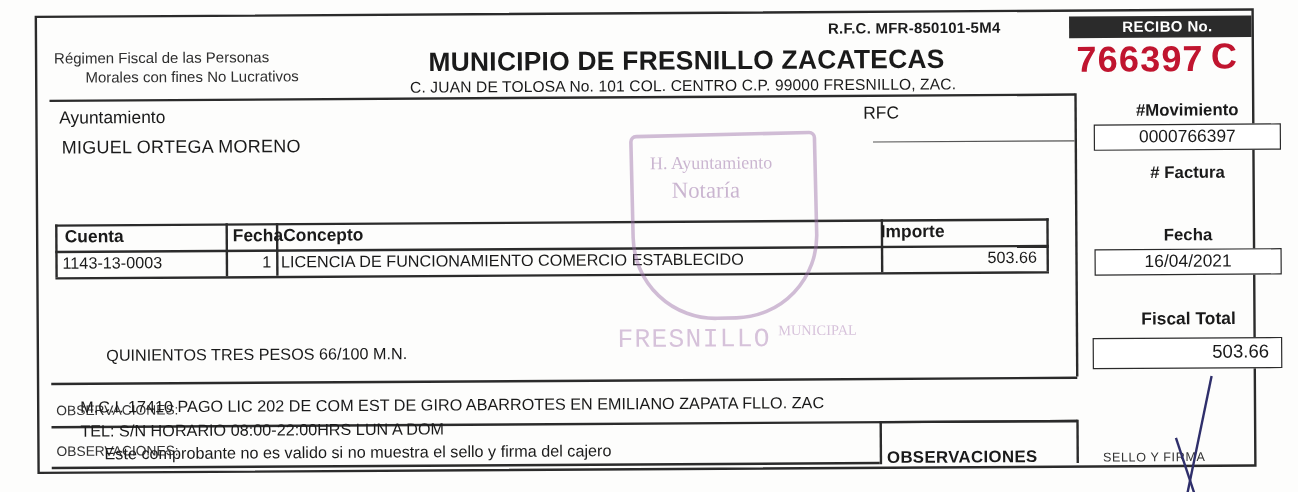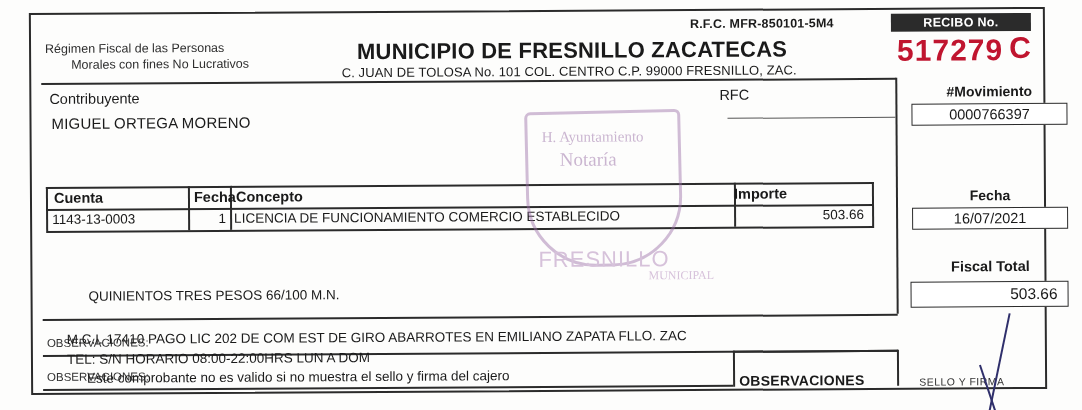--- a/index.html
+++ b/index.html
@@ -58,20 +58,21 @@
     top: 0px;
     width: 140px;
     height: 18px;
     background: #2b2b2b;
     color: #fff;
     font-size: 12.5px;
     font-weight: bold;
     text-align: center;
     line-height: 18px;
     letter-spacing: .3px;
+    padding-left: 12px;
   }
   .recibo-num {
     position: absolute;
     left: 854px;
     top: 20px;
     width: 118px;
     font-size: 30px;
     font-weight: bold;
     color: #c0152f;
     letter-spacing: 1px;
@@ -292,26 +293,25 @@
     position: absolute;
     left: 52px;
     top: 38px;
     font-size: 19px;
     color: #8d5f9c;
     font-family: "Liberation Serif", serif;
   }
   .stamp-t3 {
     position: absolute;
     left: 6px;
-    top: 136px;
+    top: 160px;
     font-size: 22px;
     color: #a97bb3;
     letter-spacing: 1px;
-    font-family: Liberation Sans, sans-serif;
-    margin-left: 24px;
+    font-family: Liberation Mono, monospace;
   }
   .stamp-t4 {
     position: absolute;
     left: 140px;
     top: 158px;
     font-size: 12px;
     color: #a97bb3;
     font-family: "Liberation Serif", serif;
   }
 
@@ -338,51 +338,52 @@
 <body>
 
 <div class="receipt">
 
   <div class="frame"></div>
 
   <div class="frame-inner">
 
     <div class="rfc-top">R.F.C. MFR-850101-5M4</div>
     <div class="recibo-bar">RECIBO No.</div>
-    <div class="recibo-num">517279</div>
+    <div class="recibo-num">766397</div>
     <div class="recibo-serie">C</div>
 
     <div class="regimen">
       <div>Régimen Fiscal de las Personas</div>
       <div class="l2">Morales con fines No Lucrativos</div>
     </div>
 
     <div class="muni-title">MUNICIPIO DE FRESNILLO ZACATECAS</div>
     <div class="muni-addr">C. JUAN DE TOLOSA No. 101    COL. CENTRO   C.P. 99000    FRESNILLO, ZAC.</div>
 
     <div class="hline" style="left:4px; top:64px; width:855px;"></div>
     <div class="vline" style="left:858px; top:64px; height:236px;"></div>
     <div class="hline" style="left:4px; top:300px; width:855px;"></div>
     <div class="hline" style="left:4px; top:336px; width:855px;"></div>
     <div class="hline" style="left:4px; top:370px; width:690px;"></div>
     <div class="vline" style="left:694px; top:336px; height:36px;"></div>
     <div class="hline" style="left:694px; top:336px; width:165px;"></div>
     <div class="vline" style="left:858px; top:336px; height:36px;"></div>
 
-    <div class="lbl-contrib">Contribuyente</div>
+    <div class="lbl-contrib">Ayuntamiento</div>
     <div class="val-contrib">MIGUEL ORTEGA MORENO</div>
     <div class="lbl-rfc">RFC</div>
     <div class="rfc-rule"></div>
 
     <div class="rcol-lbl" style="left:872px; top:70px;">#Movimiento</div>
     <div class="rcol-box" style="left:874px; top:90px;">0000766397</div>
 
+    <div class="rcol-lbl" style="left:872px; top:122px;"># Factura</div>
 
     <div class="rcol-lbl" style="left:872px; top:174px;">Fecha</div>
-    <div class="rcol-box" style="left:874px; top:194px;">16/07/2021</div>
+    <div class="rcol-box" style="left:874px; top:194px;">16/04/2021</div>
 
     <div class="imp-total-lbl">Fiscal Total</div>
     <div class="imp-total-box">503.66</div>
 
     <div class="tbl">
 
       <div class="hline" style="left:0px; top:0px; width:828px;"></div>
       <div class="hline" style="left:0px; top:22px; width:828px;"></div>
       <div class="hline" style="left:0px; top:44px; width:828px;"></div>
       <div class="vline" style="left:0px; top:0px; height:44px;"></div>

